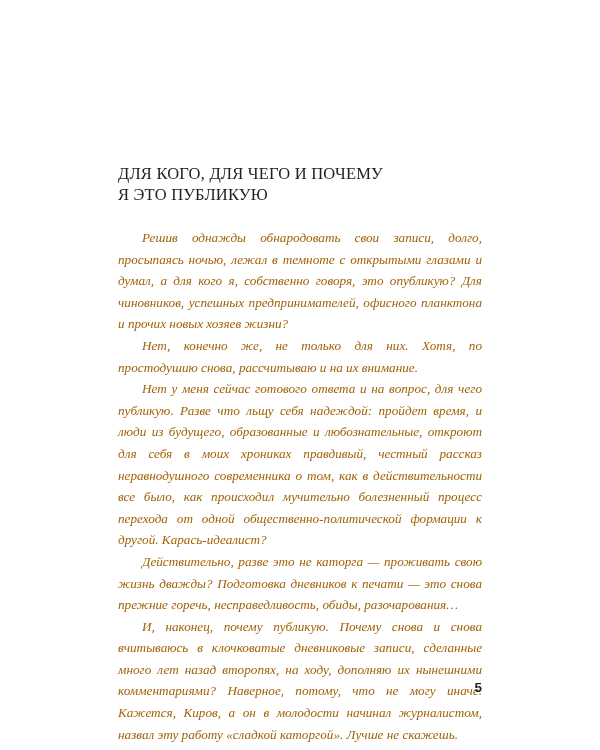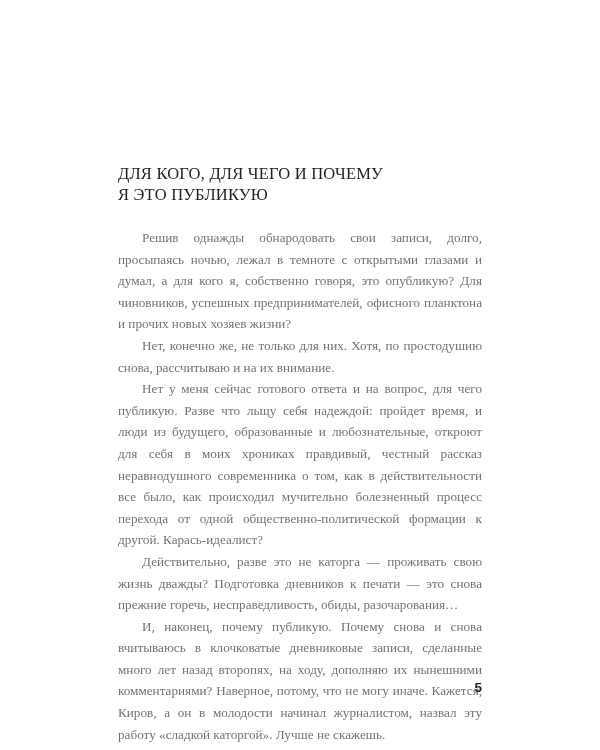--- a/index.html
+++ b/index.html
@@ -52,22 +52,23 @@
     padding-top: 22px;
   }
 
   .para {
     margin: 0;
     font-size: 13.2px;
     line-height: 21.6px;
     text-align: justify;
     text-justify: inter-word;
     text-indent: 24px;
-    color: #737373;
+    color: #a16207;
     hyphens: manual;
+    font-style: italic;
   }
 
   
   .folio {
     position: absolute;
     left: 118px;
     top: 680px;
     width: 364px;
     text-align: right;
     font-family: "Liberation Sans", "DejaVu Sans", sans-serif;

